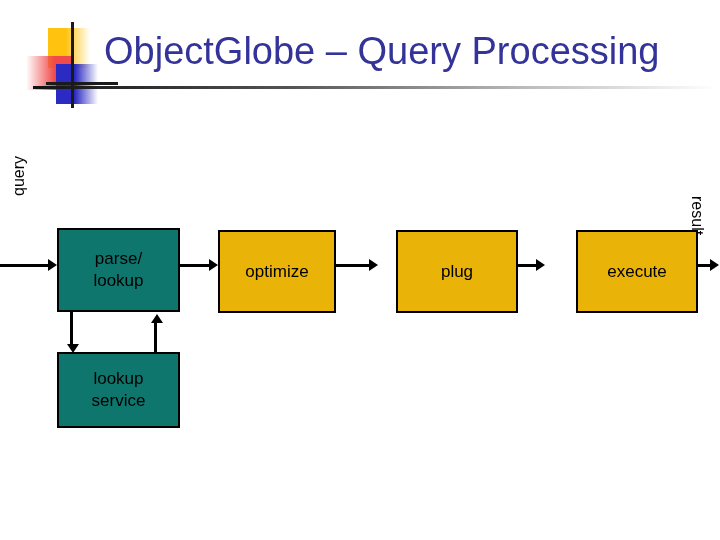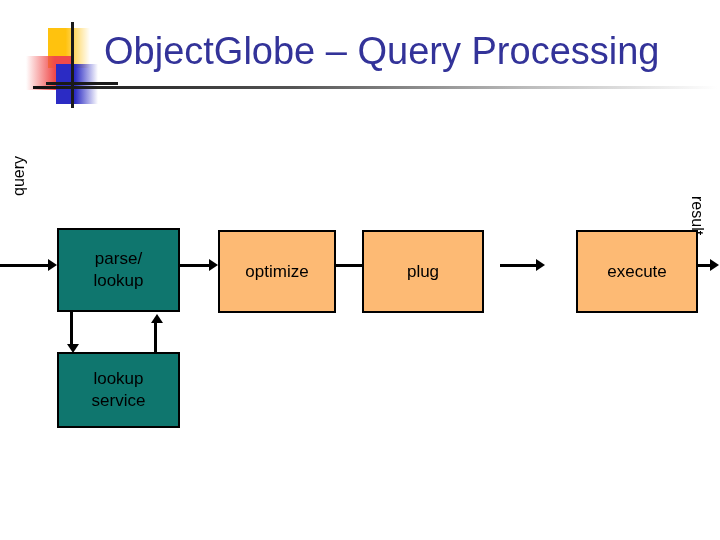--- a/index.html
+++ b/index.html
@@ -98,21 +98,21 @@
     position: absolute;
     border: 2px solid #000000;
     box-sizing: border-box;
     display: flex;
     align-items: center;
     justify-content: center;
     text-align: center;
     font-size: 17px;
     line-height: 22px;
     color: #000000;
-    background: #fdba74;
+    background: #eab308;
   }
   .node.green {
     background: #0f766e;
   }
   .node-label {
     display: block;
     white-space: pre-line;
   }
 
   
@@ -209,21 +209,21 @@
 
     <div class="node green" style="left:57px; top:228px; width:123px; height:84px;">
       <span class="node-label">parse/
 lookup</span>
     </div>
 
     <div class="node" style="left:218px; top:230px; width:118px; height:83px;">
       <span class="node-label">optimize</span>
     </div>
 
-    <div class="node" style="left:362px; top:230px; width:122px; height:83px;">
+    <div class="node" style="left:396px; top:230px; width:122px; height:83px;">
       <span class="node-label">plug</span>
     </div>
 
     <div class="node" style="left:576px; top:230px; width:122px; height:83px;">
       <span class="node-label">execute</span>
     </div>
 
     <div class="node green" style="left:57px; top:352px; width:123px; height:76px;">
       <span class="node-label">lookup
 service</span>

